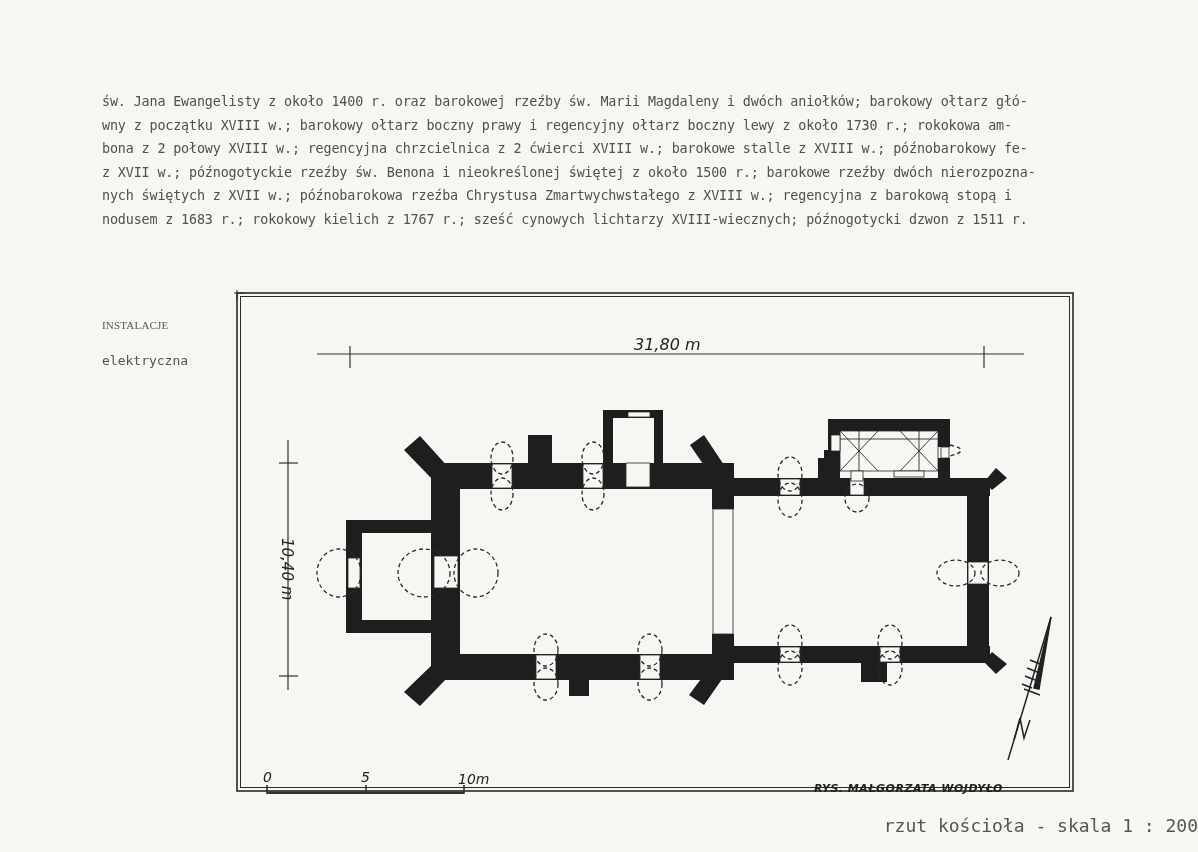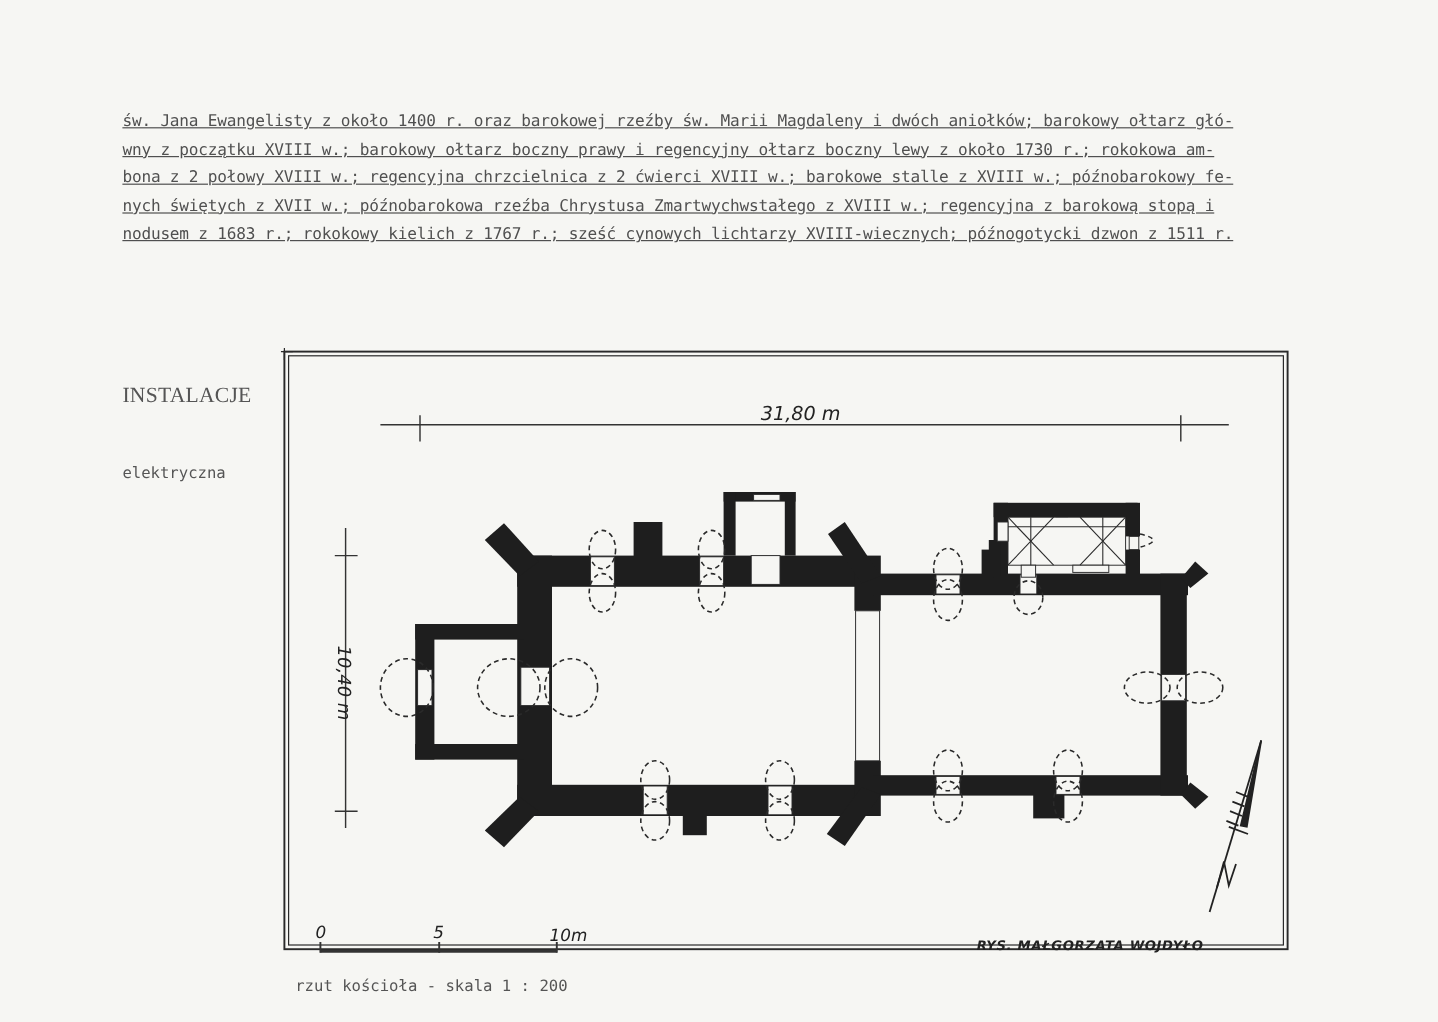--- a/index.html
+++ b/index.html
@@ -7,44 +7,45 @@
     width: 1198px; height: 852px; position: relative; overflow: hidden;
     background: #f6f6f3;
     font-family: "DejaVu Sans Mono", "Liberation Mono", monospace;
     color: #4a4a4a;
   }
   .body-text {
     position: absolute; left: 102px; top: 90px; width: 990px;
     font-size: 13.4px; line-height: 23.6px; color: #505050;
     letter-spacing: -0.15px;
   }
-  .body-text .line { display: block; white-space: pre; text-decoration: underline; }
+  .body-text .line { display: block; white-space: pre; }
   .side-label {
     position: absolute; left: 102px; font-size: 13px; color: #555;
   }
-  .side-label.heading { top: 319px; font-family: "Liberation Serif", serif; font-size: 18px; letter-spacing: 0.2px; }
-  .side-label.sub { top: 353px; margin-top: 34px; }
+  .side-label.heading { top: 319px; font-family: "Liberation Serif", serif; font-size: 11px; letter-spacing: 0.2px; }
+  .side-label.sub { top: 353px; }
   .frame {
     position: absolute; left: 234px; top: 290px; width: 842px; height: 504px; text-align: center;
   }
   .frame svg { position: absolute; left: 0; top: 0; }
   .caption {
     position: absolute; left: 0; width: 1198px; top: 815px;
-    text-align: left; font-size: 13px; color: #555; padding-left: 246px; box-sizing: border-box;
+    text-align: right; font-size: 18px; color: #555; padding-left: 246px; box-sizing: border-box;
   }
   .hand { font-family: "DejaVu Sans", sans-serif; font-style: italic; fill: #222; }
   .author { font-family: "DejaVu Sans", sans-serif; font-style: italic; font-weight: bold; fill: #222; }
 </style>
 </head>
 <body>
 
 <div class="body-text">
   <span class="line">św. Jana Ewangelisty z około 1400 r. oraz barokowej rzeźby św. Marii Magdaleny i dwóch aniołków; barokowy ołtarz głó-</span>
   <span class="line">wny z początku XVIII w.; barokowy ołtarz boczny prawy i regencyjny ołtarz boczny lewy z około 1730 r.; rokokowa am-</span>
   <span class="line">bona z 2 połowy XVIII w.; regencyjna chrzcielnica z 2 ćwierci XVIII w.; barokowe stalle z XVIII w.; późnobarokowy fe-</span>
+  <span class="line">z XVII w.; późnogotyckie rzeźby św. Benona i nieokreślonej świętej z około 1500 r.; barokowe rzeźby dwóch nierozpozna-</span>
   <span class="line">nych świętych z XVII w.; późnobarokowa rzeźba Chrystusa Zmartwychwstałego z XVIII w.; regencyjna z barokową stopą i</span>
   <span class="line">nodusem z 1683 r.; rokokowy kielich z 1767 r.; sześć cynowych lichtarzy XVIII-wiecznych; późnogotycki dzwon z 1511 r.</span>
 </div>
 
 <div class="side-label heading">INSTALACJE</div>
 <div class="side-label sub">elektryczna</div>
 
 <div class="frame">
   <svg width="842" height="504" viewBox="0 0 842 504" xmlns="http://www.w3.org/2000/svg">
 

